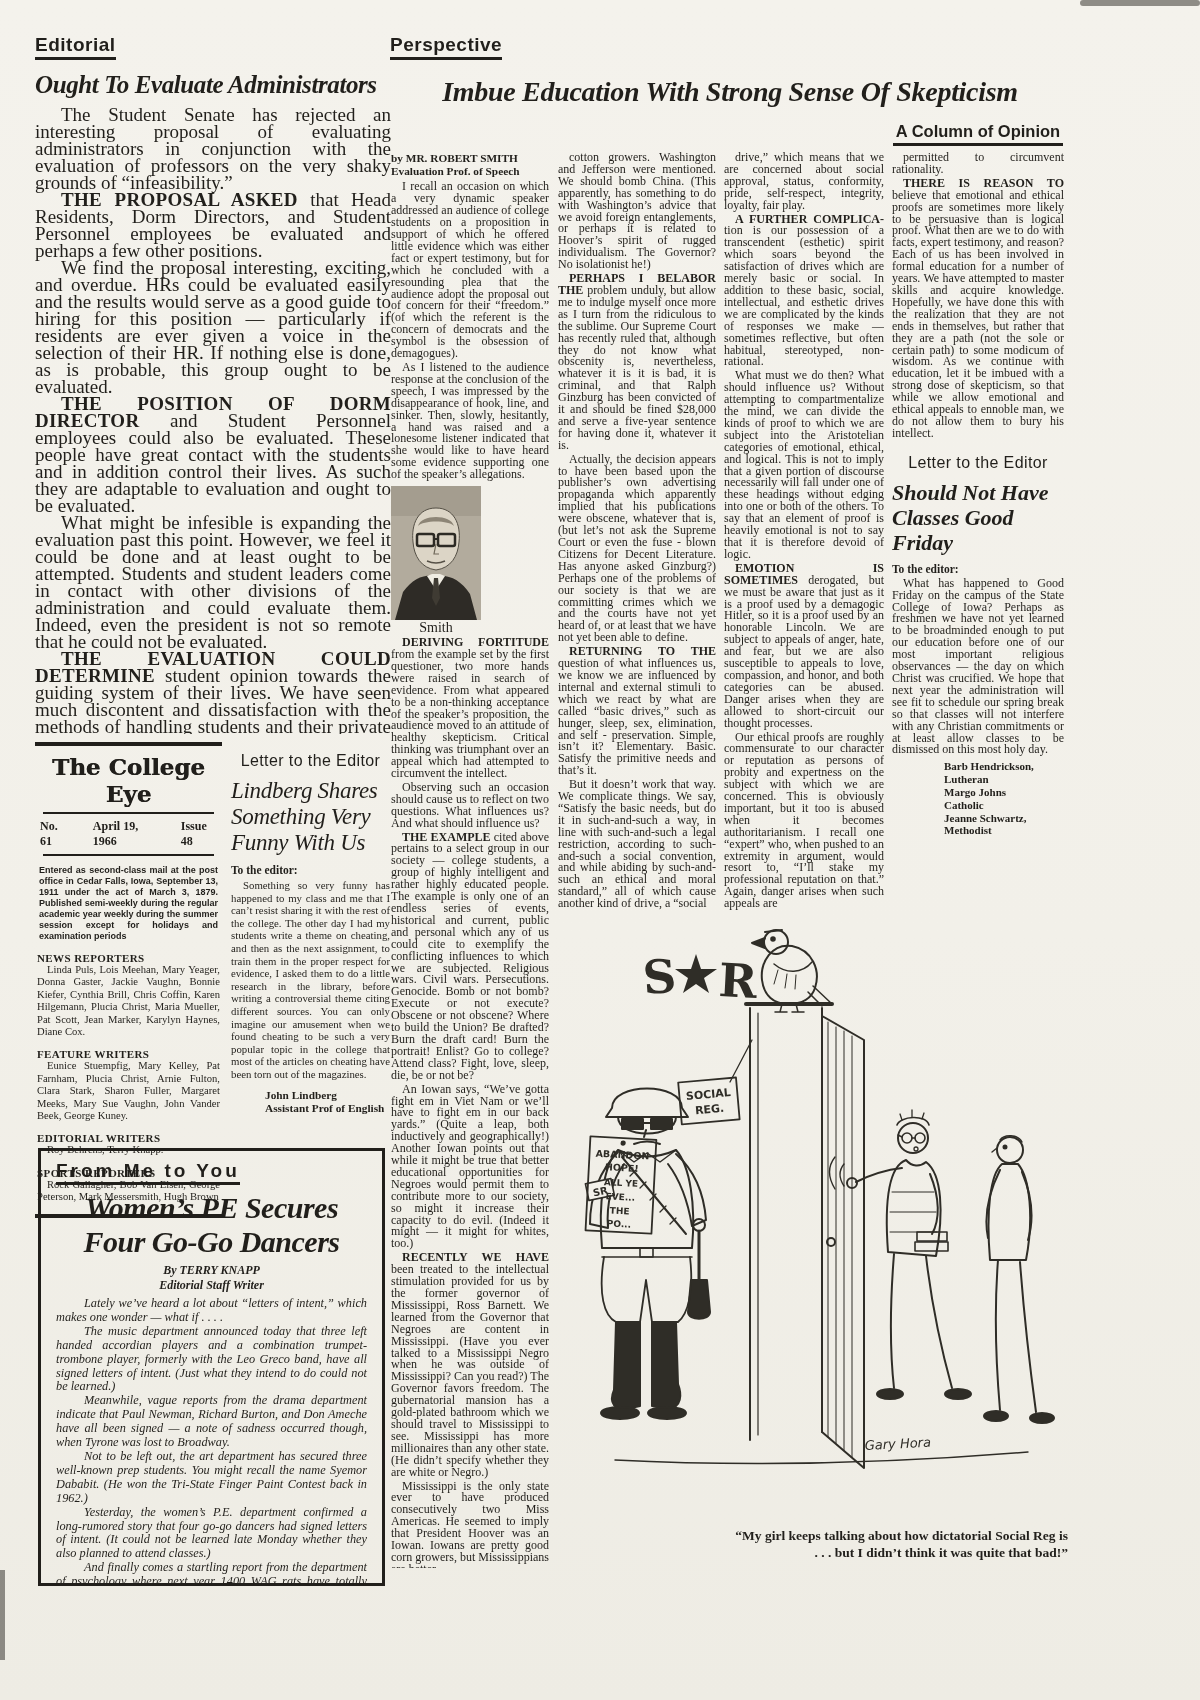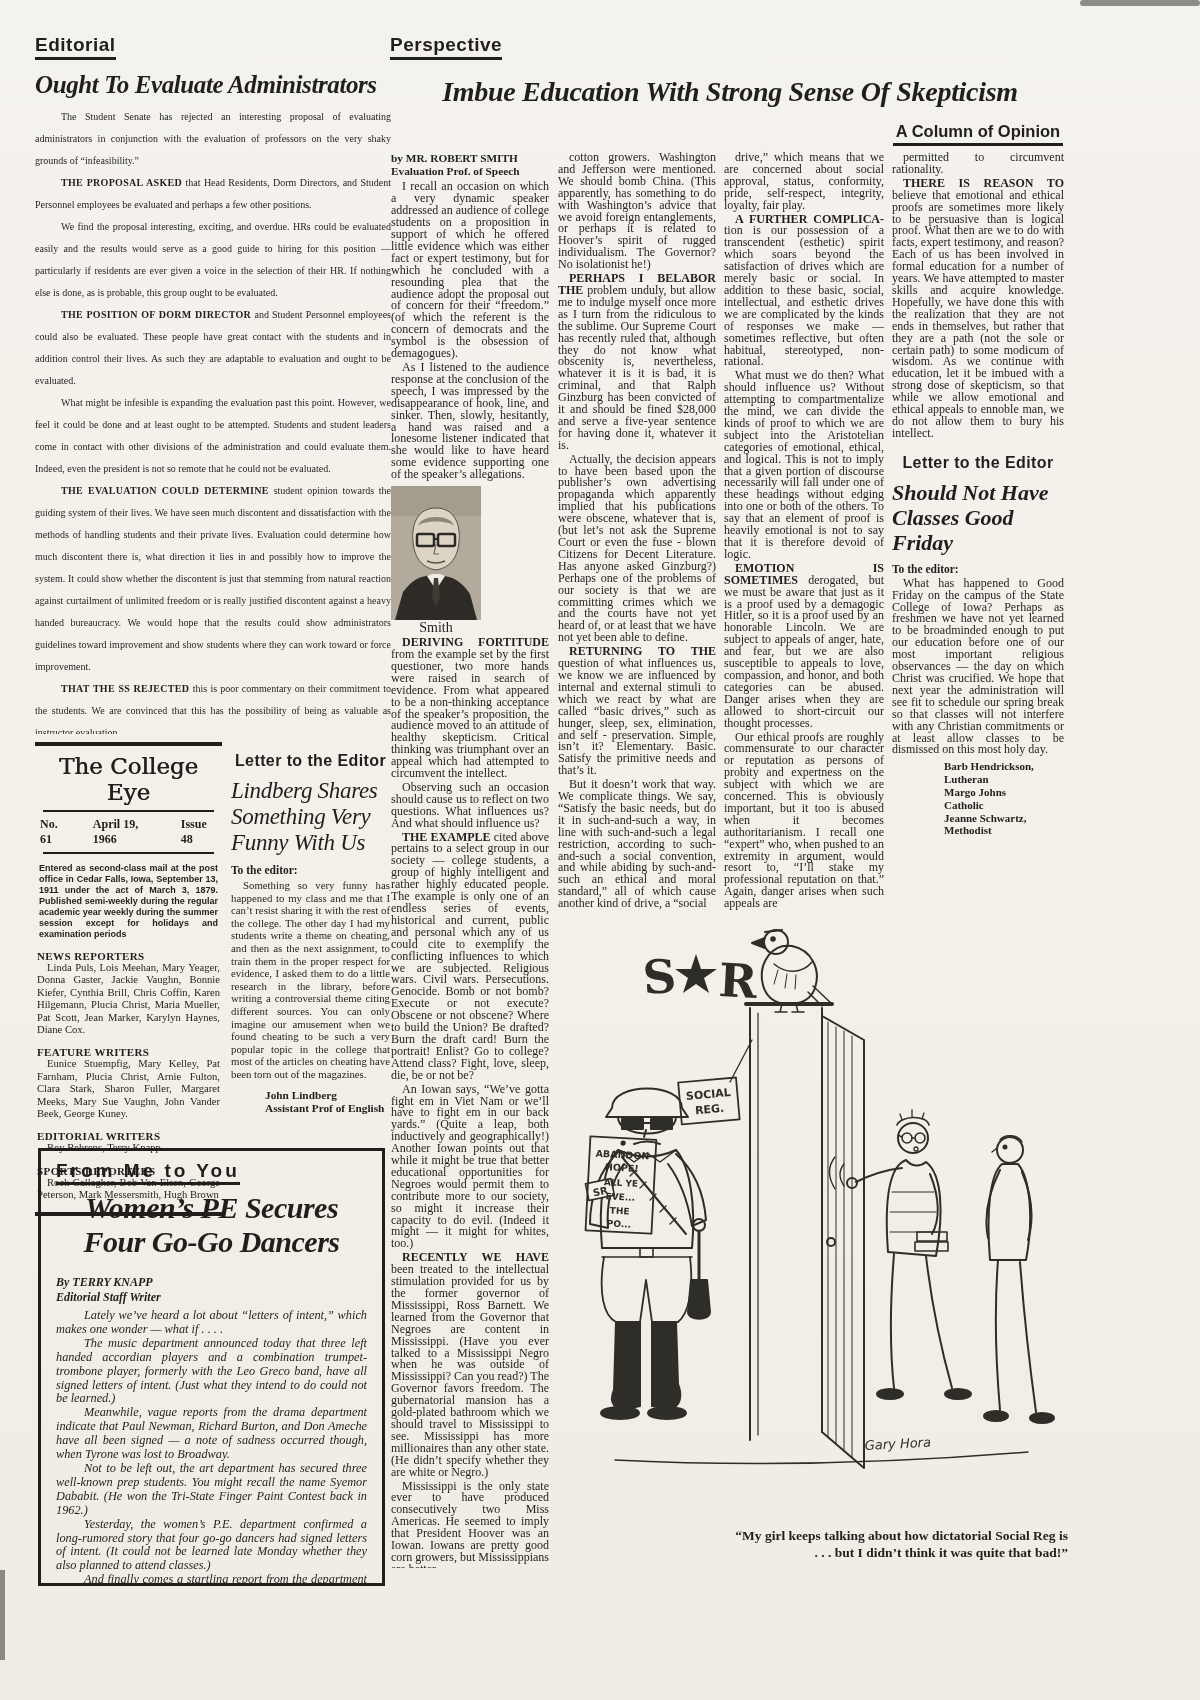--- a/index.html
+++ b/index.html
@@ -9,51 +9,51 @@
     background:linear-gradient(180deg,#f4f2ec 0%,#f2f0e9 55%,#eeece4 100%);
     color:#211f1b; font-family:"Liberation Serif",serif; overflow:hidden;
   }
   .artifact{ position:absolute; background:#3a3833; opacity:.55; }
 
   
   .sec-label{
     font-family:"Liberation Sans",sans-serif; font-weight:bold; font-size:19px;
     letter-spacing:.5px; display:inline-block; border-bottom:3px solid #211f1b; padding-bottom:1px;
   }
-  .letter-label{ font-family:"Liberation Sans",sans-serif; font-weight:bold; font-size:16px; letter-spacing:.4px; }
+  .letter-label{ font-family:"Liberation Sans",sans-serif; font-weight:normal; font-size:16px; letter-spacing:.4px; }
 
   
   .ed{ position:absolute; left:35px; top:34px; width:356px; }
   .ed-head{ font-size:25px; font-style:italic; font-weight:bold; letter-spacing:-.4px; margin-top:11px; white-space:nowrap; }
   .ed-body{ margin-top:7px; height:628px; overflow:hidden; }
-  .ed-body p{ text-align:justify; text-indent:26px; font-size:10px; line-height:22px;font-family:Liberation Serif, serif; }
+  .ed-body p{ text-align:justify; text-indent:26px; font-size:19px; line-height:17px;font-family:Liberation Serif, serif; }
   .ed-body b{ letter-spacing:.3px; }
 
   
   .masthead{ position:absolute; left:35px; top:742px; width:187px; border-top:4px solid #211f1b; border-bottom:4px solid #211f1b; padding:7px 2px 10px; }
-  .mh-title{ font-family:"DejaVu Serif",serif; font-weight:normal; font-size:23px; text-align:center; text-shadow:.5px 0 #211f1b; }
+  .mh-title{ font-family:"DejaVu Serif",serif; font-weight:bold; font-size:23px; text-align:center; text-shadow:.5px 0 #211f1b; }
   .mh-rule{ border-top:2px solid #211f1b; margin:5px 6px; }
   .mh-issue{ display:flex; justify-content:space-between; font-weight:bold; font-size:12px; padding:0 3px;gap:24px; }
   .mh-fine{ font-family:"Liberation Sans",sans-serif; font-weight:bold; font-size:9px; line-height:11px; text-align:justify; margin-top:9px; padding:0 2px; }
   .mh-h{ font-weight:bold; font-size:11px; letter-spacing:.4px; margin-top:10px; }
   .mh-n{ font-size:10.6px; line-height:12.4px; text-align:justify; text-indent:10px; }
 
   
   .lind{ position:absolute; left:231px; top:752px; width:159px; }
   .lind .letter-label{ text-align:center; display:block; }
   .lind-head{ font-size:23px; font-style:italic; font-weight:normal; line-height:26px; margin-top:8px; letter-spacing:-.3px; }
   .to-editor{ font-weight:bold; font-size:11.5px; margin:8px 0 3px; }
   .lbody p{ text-align:justify; font-size:10.8px; line-height:12.6px; text-indent:12px; }
   .lind-sig{ margin-top:8px; padding-left:34px; font-weight:bold; font-size:11.3px; line-height:13.5px; }
 
   
   .fm-box{ position:absolute; left:38px; top:1148px; width:347px; height:438px; border:3px solid #211f1b; padding:9px 15px; overflow:hidden; }
   .fm-label{ font-family:"Liberation Sans",sans-serif; font-weight:bold; font-size:19px; letter-spacing:3px; display:inline-block; border-bottom:3px solid #211f1b; }
   .fm-head{ font-size:30px; font-style:italic; font-weight:bold; line-height:34px; text-align:center; margin-top:6px; letter-spacing:-.5px; }
-  .fm-by{ font-style:italic; font-weight:bold; font-size:12px; line-height:15px; text-align:left; margin-top:16px; }
+  .fm-by{ font-style:italic; font-weight:bold; font-size:12px; line-height:15px; text-align:center; margin-top:4px; }
   .fm-body{ margin-top:4px; }
   .fm-body p{ font-style:italic; font-size:12.3px; line-height:13.9px; text-align:justify; text-indent:28px; }
 
   
   .persp-label{ position:absolute; left:390px; top:34px; }
   .persp-head{ position:absolute; left:412px; top:76px; width:636px; font-size:28px; font-style:italic; font-weight:bold; text-align:center; white-space:nowrap; letter-spacing:-.3px; }
   .opinion{ position:absolute; left:893px; top:122px; width:170px; text-align:center;
             font-family:"Liberation Sans",sans-serif; font-weight:bold; font-size:16.5px;
             border-bottom:3px solid #211f1b; padding-bottom:2px; }
   .ncol{ position:absolute; top:152px; overflow:hidden; }

